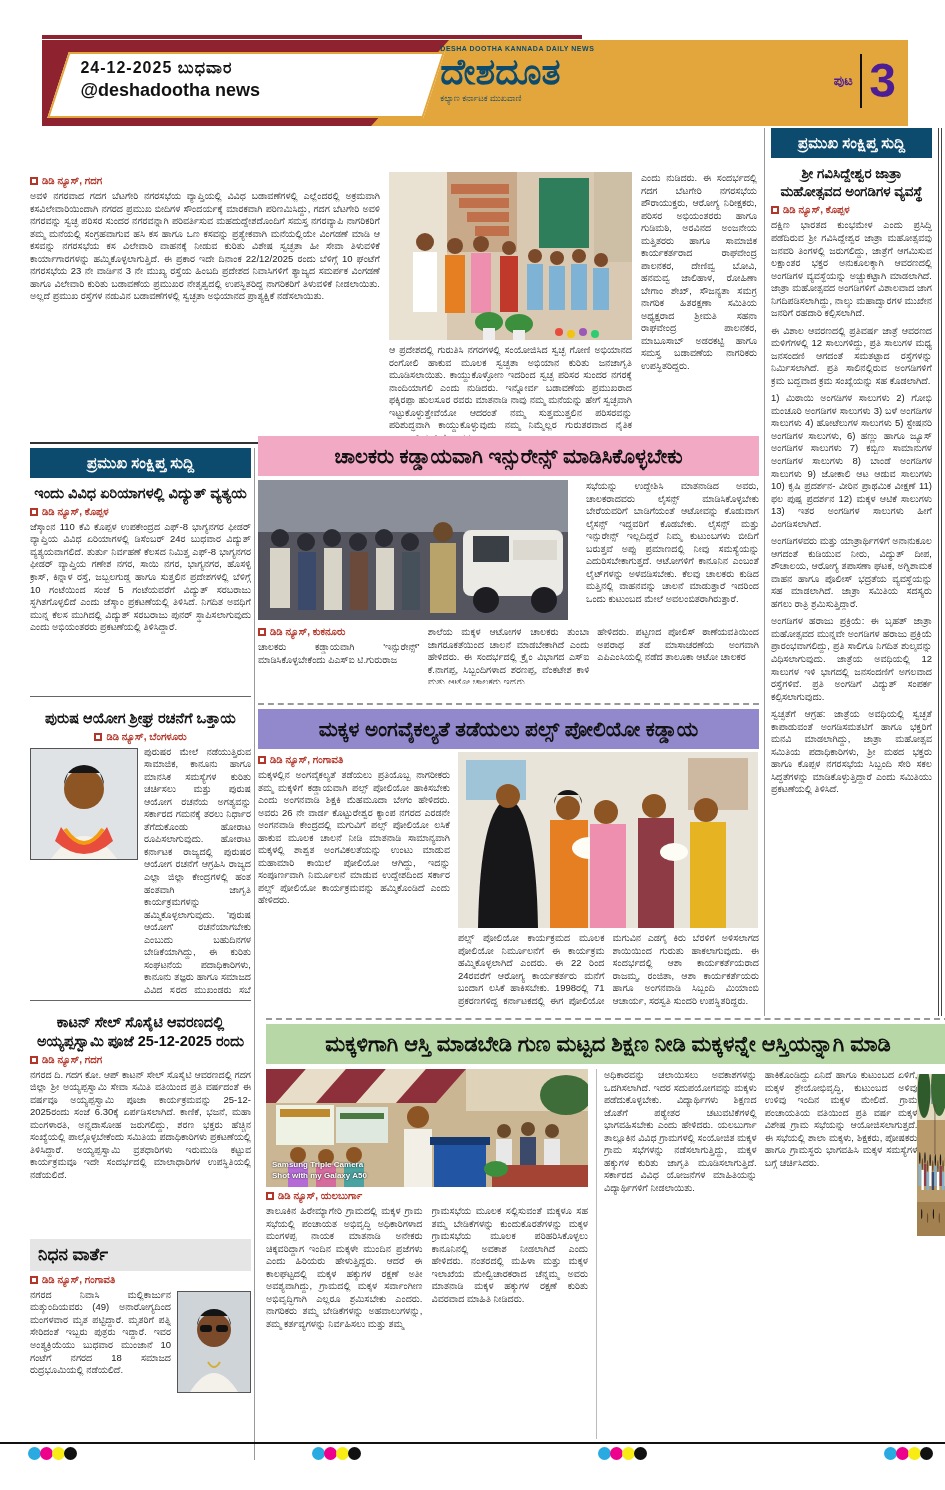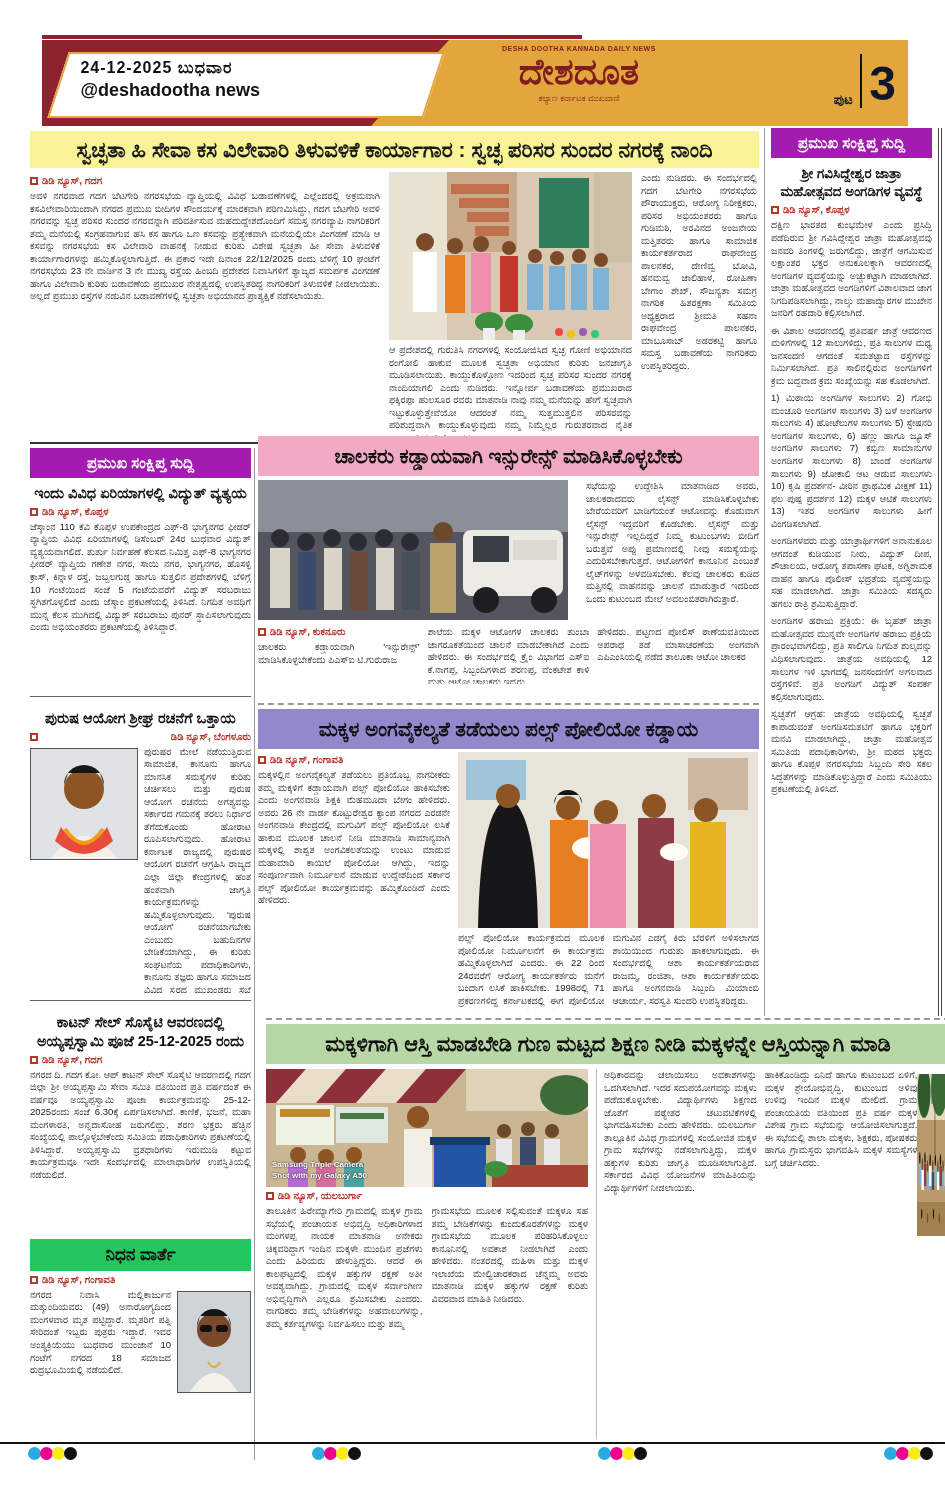--- a/index.html
+++ b/index.html
@@ -12,45 +12,45 @@
   
   #masthead{left:42px;top:40px;width:866px;height:86px;background:#E3A63C;}
   #masthead-topline{left:42px;top:35px;width:540px;height:4px;background:#8E222E;}
   #masthead-maroon{position:absolute;inset:0;background:#8E222E;
       clip-path:polygon(0 0,47% 0,38% 100%,0 100%);}
   #masthead-whitebox{position:absolute;left:16px;top:12px;width:372px;height:62px;background:#fff;
       transform:skewX(-18deg);transform-origin:50% 50%;border:2px solid #E3A63C;}
   #masthead-whitebox .unskew{transform:skewX(18deg);padding:5px 10px 0 18px;}
   .mh-date{font-size:16px;font-weight:bold;color:#111;letter-spacing:1px;}
   .mh-handle{font-size:18px;font-weight:bold;color:#111;margin-top:3px;}
-  #masthead-center{position:absolute;left:46%;top:5px;width:32%;text-align:center;color:#7f1d1d;}
+  #masthead-center{position:absolute;left:46%;top:5px;width:32%;text-align:left;color:#0c4a6e;}
   .mh-kicker{font-size:7px;font-weight:bold;letter-spacing:.5px;}
   .mh-title{font-size:36px;font-weight:bold;line-height:1.05;margin-top:1px;white-space:nowrap;}
   .mh-sub{font-size:8.5px;margin-top:2px;}
-  #masthead-page{position:absolute;right:12px;top:14px;display:flex;align-items:flex-end;gap:7px;color:#0f172a;}
+  #masthead-page{position:absolute;right:12px;top:14px;display:flex;align-items:center;gap:7px;color:#4c1d95;}
   .mh-puta{font-size:13px;font-weight:bold;}
   .mh-bar{width:2.5px;height:54px;background:#111;}
   .mh-num{font-size:48px;font-weight:bold;line-height:1;}
   
   #lead-headline{left:30px;top:131px;width:729px;height:37px;background:#F9F397;
       font-size:21px;font-weight:bold;text-align:center;line-height:37px;white-space:nowrap;overflow:hidden;}
   #lead-body{left:30px;top:172px;width:729px;height:270px;border-bottom:2px solid #333;
       display:grid;grid-template-columns:350px 243px 116px;gap:9px;}
   #lead-body .cell{overflow:hidden;}
   
   #vrule-left{left:254px;top:448px;width:1px;height:1012px;background:#999;}
   #right-rail{left:764px;top:128px;width:178px;height:888px;box-sizing:border-box;
       border-left:1px solid #999;border-right:4px double #444;padding:0 6px;overflow:hidden;}
-  .brief-header{background:#a21caf;color:#fff;font-size:15px;font-weight:bold;text-align:center;
+  .brief-header{background:#0c4a6e;color:#fff;font-size:15px;font-weight:bold;text-align:center;
       padding:6px 0;white-space:nowrap;overflow:hidden;}
   .rail-headline{font-size:13.5px;font-weight:bold;text-align:center;color:#111;margin:7px 0 2px;line-height:1.35;}
   .rail-sep{border-top:1px solid #666;margin:7px 0 6px;}
   #left-rail{left:30px;top:448px;width:221px;height:1012px;overflow:hidden;}
   .lr-headline{font-size:14.5px;font-weight:bold;text-align:center;color:#111;margin:6px 0 2px;line-height:1.3;}
-  .obit-header{background:#22c55e;color:#111;font-size:17px;font-weight:bold;text-align:center;padding:6px 16px;margin-top:4px;}
+  .obit-header{background:#e5e5e5;color:#111;font-size:17px;font-weight:bold;text-align:left;padding:6px 8px;margin-top:4px;}
   .portrait{float:left;margin:2px 6px 2px 0;border:1px solid #555;background:#dfe3e6;}
   .portrait.right{float:right;margin:2px 0 2px 6px;}
   
   .mid-headline{font-size:20px;font-weight:bold;text-align:center;white-space:nowrap;overflow:hidden;
       height:40px;line-height:40px;color:#111;}
   #insurance{left:258px;top:436px;width:501px;height:252px;overflow:hidden;}
   #insurance .row{display:flex;gap:18px;margin-top:4px;}
   #insurance .cols{display:grid;grid-template-columns:1fr 1fr 1fr;gap:8px;margin-top:4px;height:58px;overflow:hidden;}
   #polio{left:258px;top:703px;width:501px;height:311px;border-top:2px dashed #999;padding-top:4px;box-sizing:border-box;overflow:hidden;}
   #polio .row{display:flex;gap:8px;margin-top:3px;}
@@ -89,21 +89,20 @@
       <div class="mh-title">ದೇಶದೂತ</div>
       <div class="mh-sub">ಕಲ್ಯಾಣ ಕರ್ನಾಟಕ ಮುಖವಾಣಿ</div>
     </div>
     <div id="masthead-page">
       <span class="mh-puta">ಪುಟ</span>
       <span class="mh-bar"></span>
       <span class="mh-num">3</span>
     </div>
   </div>
 
-  <div class="abs" id="lead-headline">ಸ್ವಚ್ಛತಾ ಹಿ ಸೇವಾ ಕಸ ವಿಲೇವಾರಿ ತಿಳುವಳಿಕೆ ಕಾರ್ಯಾಗಾರ : ಸ್ವಚ್ಛ ಪರಿಸರ ಸುಂದರ ನಗರಕ್ಕೆ ನಾಂದಿ</div>
   <div class="abs" id="lead-body">
     <div class="cell">
       <div class="byline">
         <span class="sq"></span>
         <span>ಡಿಡಿ ನ್ಯೂಸ್, ಗದಗ</span>
       </div>
       <div class="bodytxt" style="height:248px;">ಅವಳಿ ನಗರವಾದ ಗದಗ ಬೆಟಗೇರಿ ನಗರಸಭೆಯ ವ್ಯಾಪ್ತಿಯಲ್ಲಿ ವಿವಿಧ ಬಡಾವಣೆಗಳಲ್ಲಿ ಎಲ್ಲೆಂದರಲ್ಲಿ ಅಕ್ರಮವಾಗಿ ಕಸವಿಲೇವಾರಿಯಿಂದಾಗಿ ನಗರದ ಪ್ರಮುಖ ಬೀದಿಗಳ ಸೌಂದರ್ಯಕ್ಕೆ ಮಾರಕವಾಗಿ ಪರಿಣಮಿಸಿದ್ದು, ಗದಗ ಬೆಟಗೇರಿ ಅವಳಿ ನಗರವನ್ನು ಸ್ವಚ್ಛ ಪರಿಸರ ಸುಂದರ ನಗರವನ್ನಾಗಿ ಪರಿವರ್ತಿಸುವ ಮಹದುದ್ದೇಶದೊಂದಿಗೆ ಸಮಸ್ತ ನಗರವ್ಯಾಪಿ ನಾಗರಿಕರಿಗೆ ತಮ್ಮ ಮನೆಯಲ್ಲಿ ಸಂಗ್ರಹವಾಗುವ ಹಸಿ ಕಸ ಹಾಗೂ ಒಣ ಕಸವನ್ನು ಪ್ರತ್ಯೇಕವಾಗಿ ಮನೆಯಲ್ಲಿಯೇ ವಿಂಗಡಣೆ ಮಾಡಿ ಆ ಕಸವನ್ನು ನಗರಸಭೆಯ ಕಸ ವಿಲೇವಾರಿ ವಾಹನಕ್ಕೆ ನೀಡುವ ಕುರಿತು ವಿಶೇಷ ಸ್ವಚ್ಛತಾ ಹೀ ಸೇವಾ ತಿಳುವಳಿಕೆ ಕಾರ್ಯಾಗಾರಗಳನ್ನು ಹಮ್ಮಿಕೊಳ್ಳಲಾಗುತ್ತಿದೆ. ಈ ಪ್ರಕಾರ ಇದೇ ದಿನಾಂಕ 22/12/2025 ರಂದು ಬೆಳಿಗ್ಗೆ 10 ಘಂಟೆಗೆ ನಗರಸಭೆಯ 23 ನೇ ವಾರ್ಡಿನ 3 ನೇ ಮುಖ್ಯ ರಸ್ತೆಯ ಹಿಂಬದಿ ಪ್ರದೇಶದ ನಿವಾಸಿಗಳಿಗೆ ತ್ಯಾಜ್ಯದ ಸಮರ್ಪಕ ವಿಂಗಡಣೆ ಹಾಗೂ ವಿಲೇವಾರಿ ಕುರಿತು ಬಡಾವಣೆಯ ಪ್ರಮುಖರ ನೇತೃತ್ವದಲ್ಲಿ ಉಪಸ್ಥಿತರಿದ್ದ ನಾಗರಿಕರಿಗೆ ತಿಳುವಳಿಕೆ ನೀಡಲಾಯಿತು. ಅಲ್ಲದೆ ಪ್ರಮುಖ ರಸ್ತೆಗಳ ನಡುವಿನ ಬಡಾವಣೆಗಳಲ್ಲಿ ಸ್ವಚ್ಛತಾ ಅಭಿಯಾನದ ಪ್ರಾತ್ಯಕ್ಷಿಕೆ ನಡೆಸಲಾಯಿತು.</div>
     </div>
     <div class="cell">
       <svg class="photo" width="243" height="168" viewBox="0 0 243 168" preserveAspectRatio="none">
@@ -156,21 +155,21 @@
       <div class="byline">
           <span class="sq"></span>
         <span>ಡಿಡಿ ನ್ಯೂಸ್, ಕೊಪ್ಪಳ</span>
         </div>
       <div class="bodytxt" style="height:168px;">ಜೆಸ್ಕಾಂನ 110 ಕೆವಿ ಕೊಪ್ಪಳ ಉಪಕೇಂದ್ರದ ಎಫ್-8 ಭಾಗ್ಯನಗರ ಫೀಡರ್ ವ್ಯಾಪ್ತಿಯ ವಿವಿಧ ಏರಿಯಾಗಳಲ್ಲಿ ಡಿಸೆಂಬರ್ 24ರ ಬುಧವಾರ ವಿದ್ಯುತ್ ವ್ಯತ್ಯಯವಾಗಲಿದೆ. ತುರ್ತು ನಿರ್ವಹಣೆ ಕೆಲಸದ ನಿಮಿತ್ತ ಎಫ್-8 ಭಾಗ್ಯನಗರ ಫೀಡರ್ ವ್ಯಾಪ್ತಿಯ ಗಣೇಶ ನಗರ, ಸಾಯಿ ನಗರ, ಭಾಗ್ಯನಗರ, ಹೊಸಳ್ಳಿ ಕ್ರಾಸ್, ಕಿನ್ನಾಳ ರಸ್ತೆ, ಜಬ್ಬಲಗುಡ್ಡ ಹಾಗೂ ಸುತ್ತಲಿನ ಪ್ರದೇಶಗಳಲ್ಲಿ ಬೆಳಿಗ್ಗೆ 10 ಗಂಟೆಯಿಂದ ಸಂಜೆ 5 ಗಂಟೆಯವರೆಗೆ ವಿದ್ಯುತ್ ಸರಬರಾಜು ಸ್ಥಗಿತಗೊಳ್ಳಲಿದೆ ಎಂದು ಜೆಸ್ಕಾಂ ಪ್ರಕಟಣೆಯಲ್ಲಿ ತಿಳಿಸಿದೆ. ನಿಗದಿತ ಅವಧಿಗೆ ಮುನ್ನ ಕೆಲಸ ಮುಗಿದಲ್ಲಿ ವಿದ್ಯುತ್ ಸರಬರಾಜು ಪುನರ್ ಸ್ಥಾಪಿಸಲಾಗುವುದು ಎಂದು ಅಭಿಯಂತರರು ಪ್ರಕಟಣೆಯಲ್ಲಿ ತಿಳಿಸಿದ್ದಾರೆ.</div>
     </div>
     <div class="rail-sep"></div>
 
     <div style="height:290px;overflow:hidden;">
       <div class="lr-headline">ಪುರುಷ ಆಯೋಗ ಶ್ರೀಘ್ರ ರಚನೆಗೆ ಒತ್ತಾಯ</div>
-      <div class="byline" style="justify-content:space-between;">
+      <div class="byline" style="justify-content:center;">
           <span class="sq"></span>
         <span>ಡಿಡಿ ನ್ಯೂಸ್, ಬೆಂಗಳೂರು</span>
         </div>
       <svg class="portrait" width="106" height="110" viewBox="0 0 106 110">
         <rect width="106" height="110" fill="#dfe3e6"></rect>
         <circle cx="53" cy="40" r="20" fill="#8d5524"></circle>
         <path d="M33 36 a20 20 0 0 1 40 0 l-4 -12 -32 0 z" fill="#161616"></path>
         <path d="M20 110 q33 -46 66 0 z" fill="#f5f2ec"></path>
         <path d="M30 78 q23 34 46 0 l6 14 q-29 26 -58 0 z" fill="#e74c3c"></path>
         <path d="M34 80 q19 28 38 0" stroke="#f39c12" stroke-width="4" fill="none"></path>

